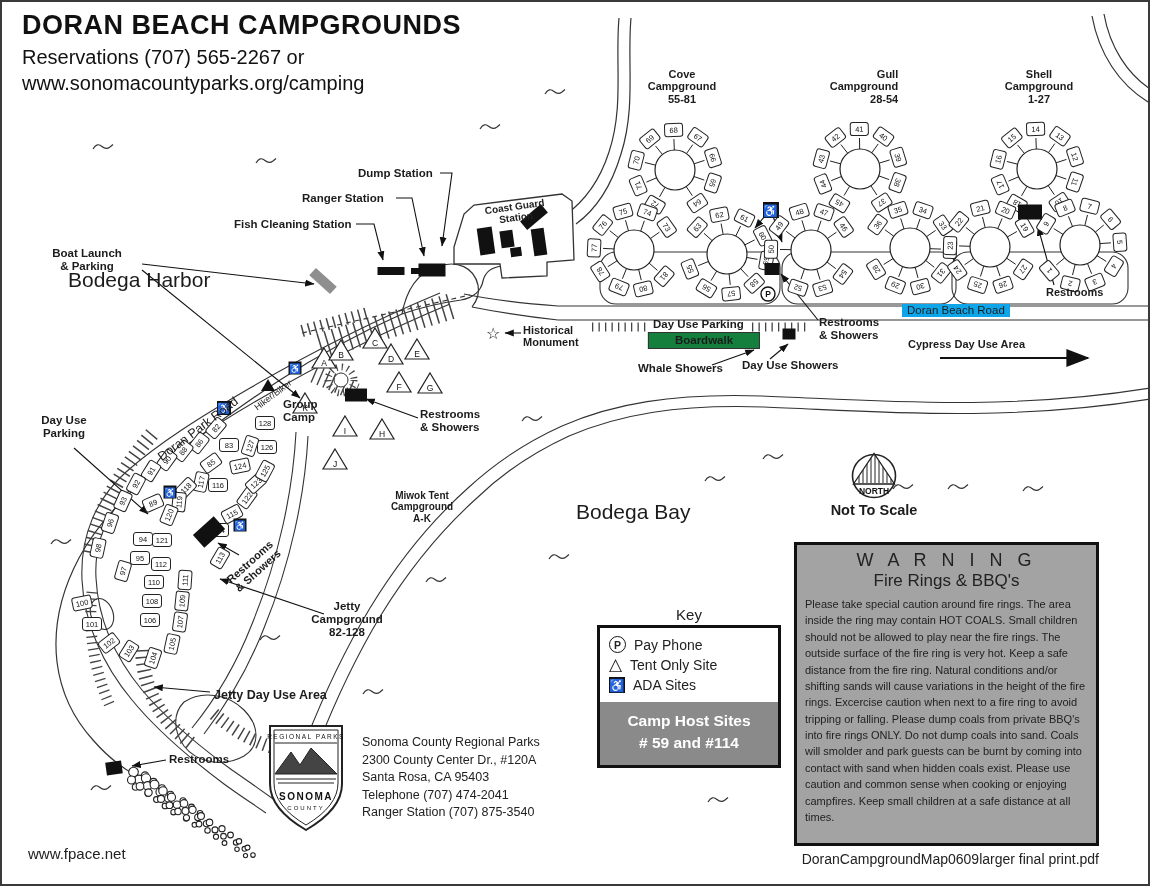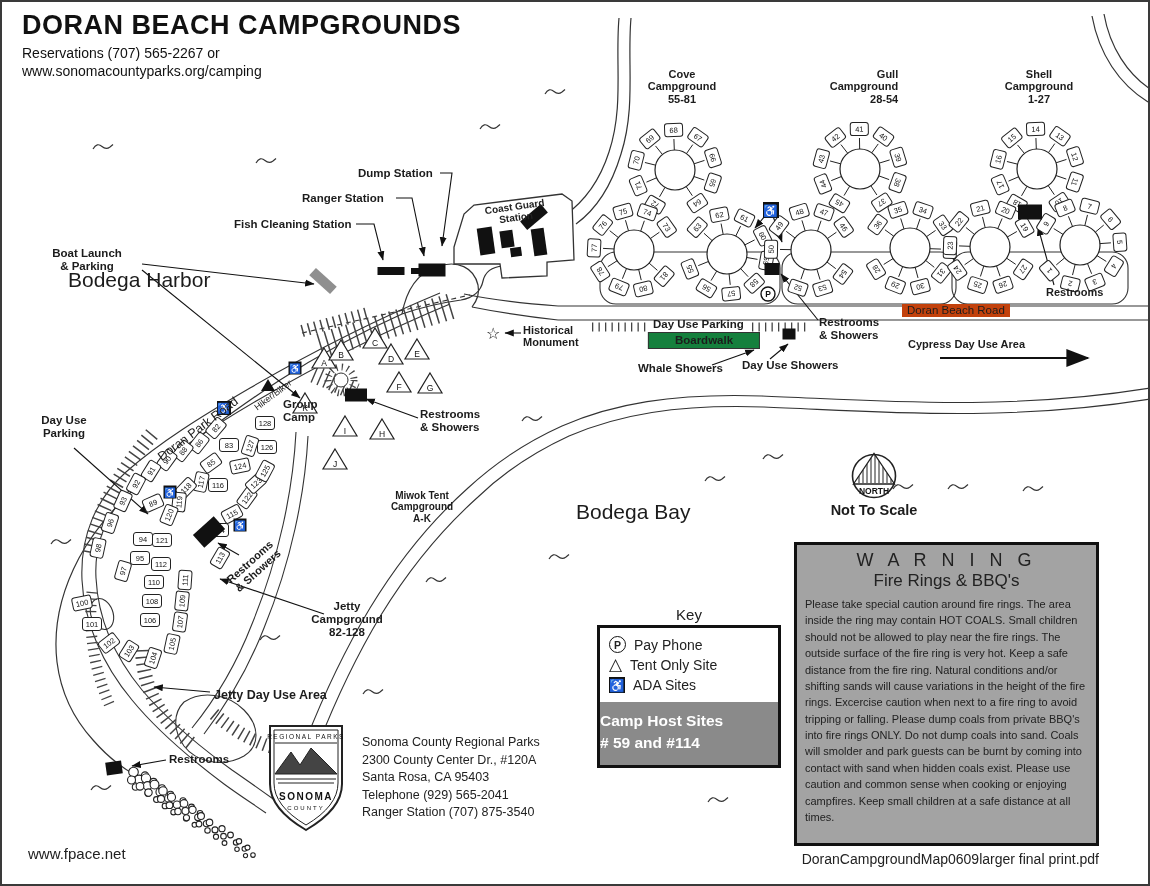--- a/index.html
+++ b/index.html
@@ -3,34 +3,34 @@
 <meta charset="utf-8">
 <style>
   html,body{margin:0;padding:0;background:#e8e8e8}
   #page{position:relative;width:1150px;height:886px;background:#fff;
     font-family:"Liberation Sans",sans-serif;color:#111;overflow:hidden;
     border:2px solid #3a3a3a;box-sizing:border-box}
   #mapsvg{position:absolute;left:0;top:0}
   #labellayer{position:absolute;left:0;top:0;width:1150px;height:886px;pointer-events:none}
   .mlabel{position:absolute;white-space:pre-line;line-height:1.13;color:#1c1c1c;font-weight:700}
   .mbox{border:1.4px solid #333;background:#15803d;padding:0 26px;line-height:1.3}
-  .mbg{background:#c2410c;padding:0 5px}
+  .mbg{background:#0ea5e9;padding:0 5px}
   #hdr{position:absolute;left:20px;top:8px}
   #hdr .t{font-size:27px;font-weight:bold;letter-spacing:.5px}
-  #hdr .s{font-size:14px;margin-top:3px;line-height:1.32}
+  #hdr .s{font-size:20px;margin-top:3px;line-height:1.32}
   #keywrap{position:absolute;left:595px;top:604px;width:184px;text-align:center}
   .ktitle{font-size:15px;margin-bottom:2px;color:#222}
   .kbox{border:3px solid #111;background:#fff;text-align:left;padding-top:6px}
   .kitem{display:flex;align-items:center;gap:8px;padding:2px 0 2px 9px;font-size:14px;color:#222}
   .kp{width:15px;height:15px;border:1.6px solid #111;border-radius:50%;font-size:10.5px;
       font-weight:bold;display:flex;align-items:center;justify-content:center;flex:0 0 auto}
   .kt{font-size:17px;line-height:16px;flex:0 0 auto}
   .ka{width:16px;height:16px;background:#111;color:#fff;font-size:12.5px;display:flex;
       align-items:center;justify-content:center;flex:0 0 auto}
-  .khost{background:#8a8a8a;color:#fff;font-size:15.5px;font-weight:bold;
+  .khost{background:#8a8a8a;color:#fff;font-size:15.5px;font-weight:bold;text-align:center;
       white-space:pre-line;padding:8px 0 12px;margin-top:7px;line-height:1.4}
   #warnbox{position:absolute;left:792px;top:540px;width:305px;height:304px;border:3px solid #111;
       background:#a3a3a3;box-sizing:border-box;padding:5px 8px}
   .wt1{text-align:center;font-size:18px;letter-spacing:5px;color:#222}
   .wt2{text-align:center;font-size:17px;margin-top:0px;color:#222}
   .wbody{font-size:11px;line-height:1.49;margin-top:5px;color:#222}
   #contact{position:absolute;left:360px;top:732px;font-size:12.5px;line-height:1.4;color:#222}
   #badge{position:absolute;left:261px;top:720px}
   #fpace{position:absolute;left:26px;top:843px;font-size:15px;color:#222}
   #pdfname{position:absolute;left:790px;top:849px;width:307px;font-size:14px;text-align:right;color:#222}
@@ -981,21 +981,21 @@
   <div id="warnbox">
     <div class="wt1">W A R N I N G</div>
     <div class="wt2">Fire Rings &amp; BBQ's</div>
     <div class="wbody">Please take special caution around fire rings. The area inside the ring may contain HOT COALS. Small children should not be allowed to play near the fire rings. The outside surface of the fire ring is very hot.  Keep a safe distance from the fire ring. Natural conditions and/or shifting sands will cause variations in the height of the fire rings. Excercise caution when next to a fire ring to avoid tripping or falling. Please dump coals from private BBQ's into fire rings ONLY. Do not dump coals into sand. Coals will smolder and park guests can be burnt by coming into contact with sand when hidden coals exist. Please use caution and common sense when cooking or enjoying campfires. Keep small children at a safe distance at all times.</div>
   </div>
 
   <div id="contact">
     <div>Sonoma County Regional Parks</div>
     <div>2300 County Center Dr., #120A</div>
     <div>Santa Rosa,  CA  95403</div>
-    <div>Telephone (929) 565-2041</div>
+    <div>Telephone (707) 474-2041</div>
     <div>Ranger Station (707) 875-3540</div>
   </div>
 
   <div id="badge">
     <svg width="86" height="114" viewBox="0 0 86 114">
       <path d="M7,4 H79 V62 Q79,87 43,108 Q7,87 7,62 Z" fill="#fff" stroke="#222" stroke-width="2"></path>
       <path d="M11,8 H75 V61 Q75,84 43,103 Q11,84 11,61 Z" fill="none" stroke="#222" stroke-width="1"></path>
       <text x="43" y="17" text-anchor="middle" font-size="6.5" letter-spacing="1.5" fill="#111">REGIONAL PARKS</text>
       <line x1="12" y1="21" x2="74" y2="21" stroke="#222" stroke-width="1"></line>
       <path d="M12,52 L28,30 L37,43 L48,26 L74,52 Z" fill="#444" stroke="#222" stroke-width="1"></path>

